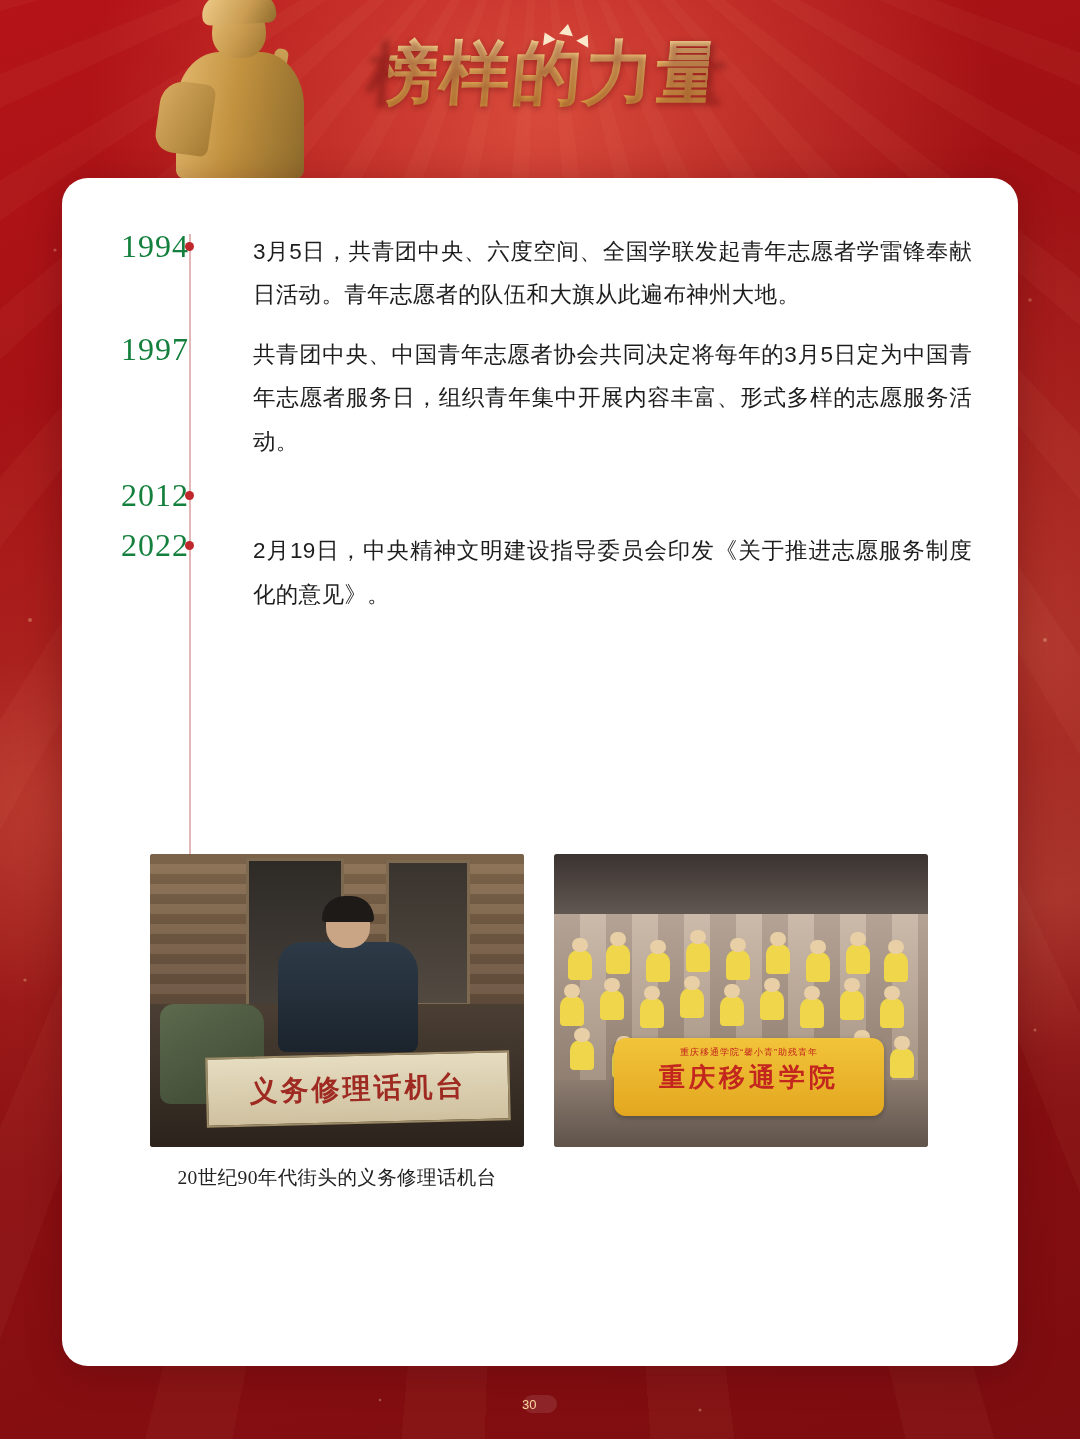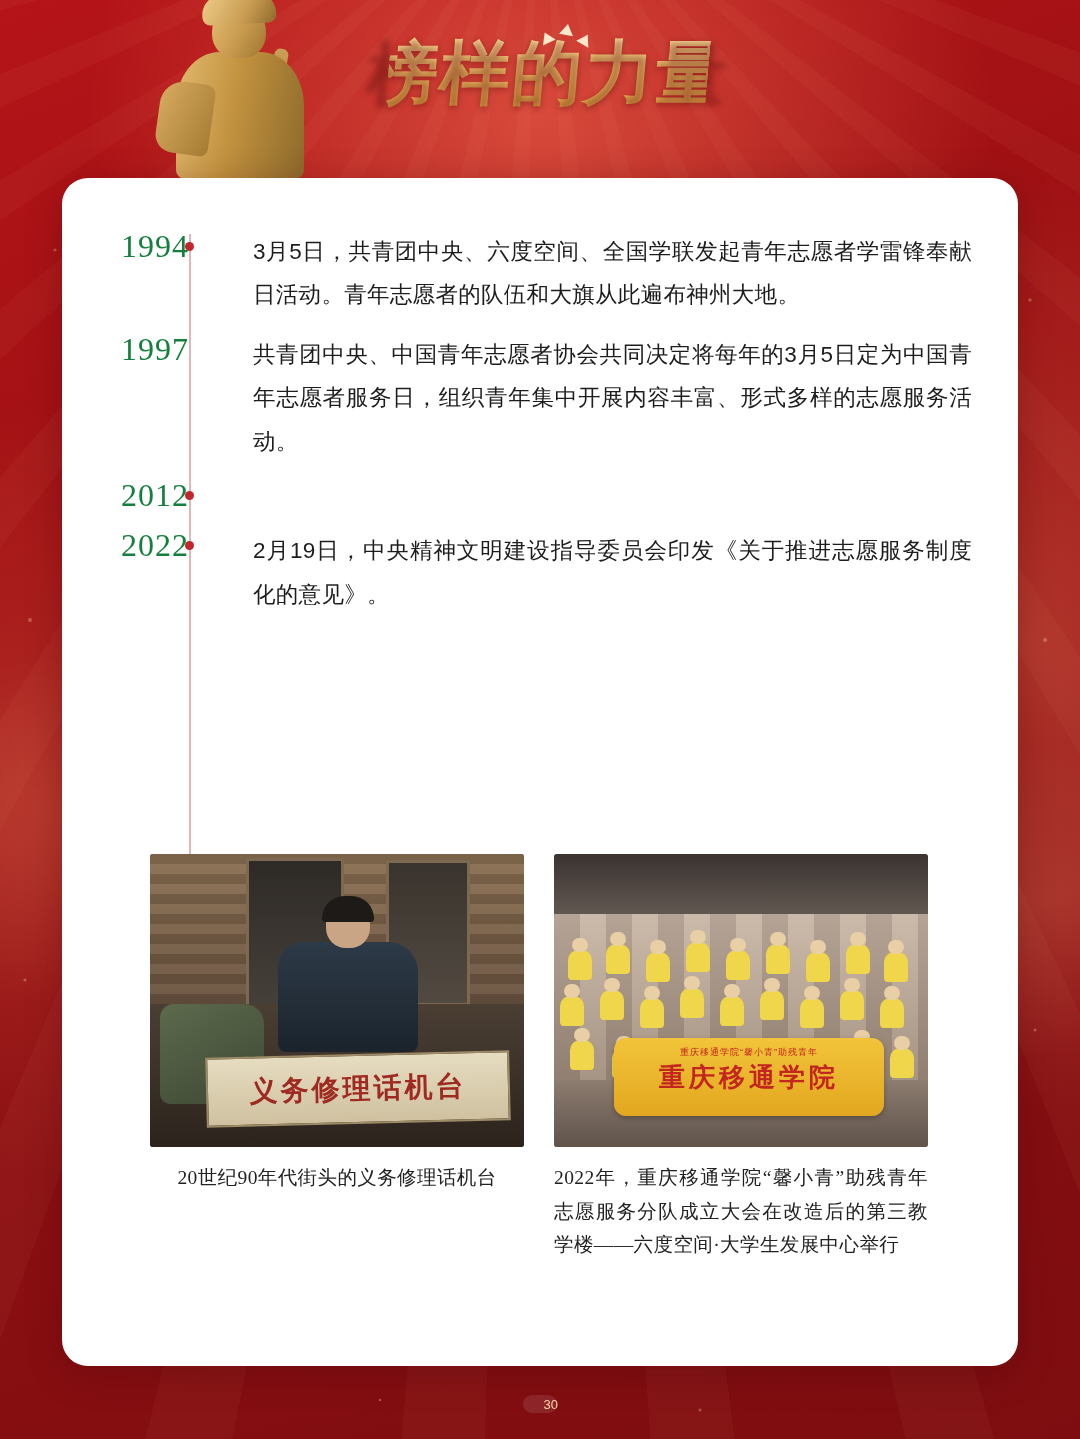--- a/index.html
+++ b/index.html
@@ -386,21 +386,21 @@
   
   .page-num {
     position: absolute;
     left: 50%;
     top: 1394px;
     transform: translateX(-50%);
     width: 36px;
     height: 20px;
     display: flex;
     align-items: center;
-    justify-content: flex-end;
+    justify-content: flex-start;
     font-family: "Liberation Sans", sans-serif;
     font-size: 13px;
     color: #ffd7a0;
     z-index: 7;
   }
   .page-num::before {
     content: "";
     position: absolute;
     left: 50%; top: 50%;
     transform: translate(-50%,-50%);
@@ -530,21 +530,20 @@
             <i style="left:58px;  top:110px;"></i>
           <i style="left:296px; top:104px;"></i>
             <i style="left:336px; top:110px;"></i>
         </div>
         <div class="p2-floor"></div>
         <div class="p2-banner">
           <em>重庆移通学院“馨小青”助残青年</em>
           <span>重庆移通学院</span>
         </div>
       </div>
-      <div class="caption cap-2">2022年，重庆移通学院“馨小青”助残青年志愿服务分队成立大会在改造后的第三教学楼——六度空间·大学生发展中心举行</div>
     </div>
 
   </div>
 </div>
 
 <div class="page-num">
   <span>30</span>
 </div>
 
 </body></html>

